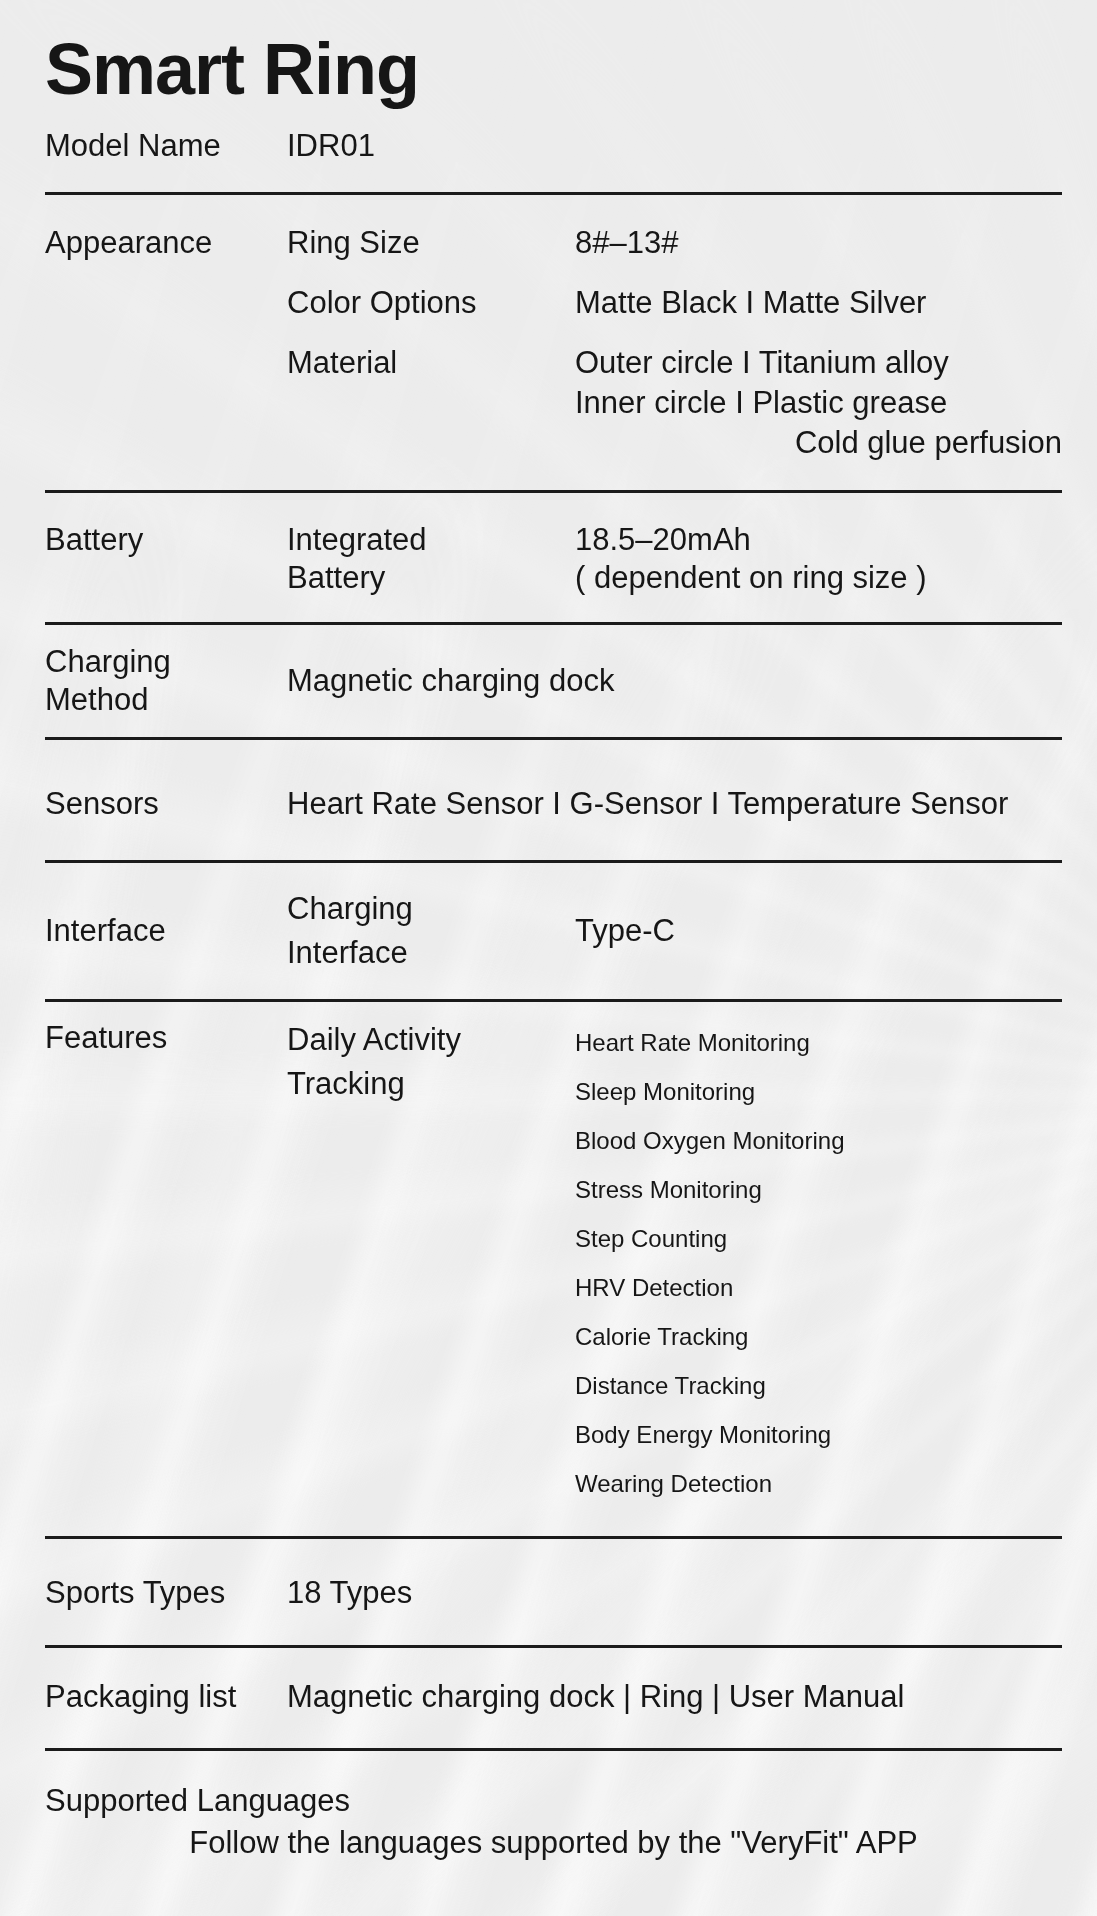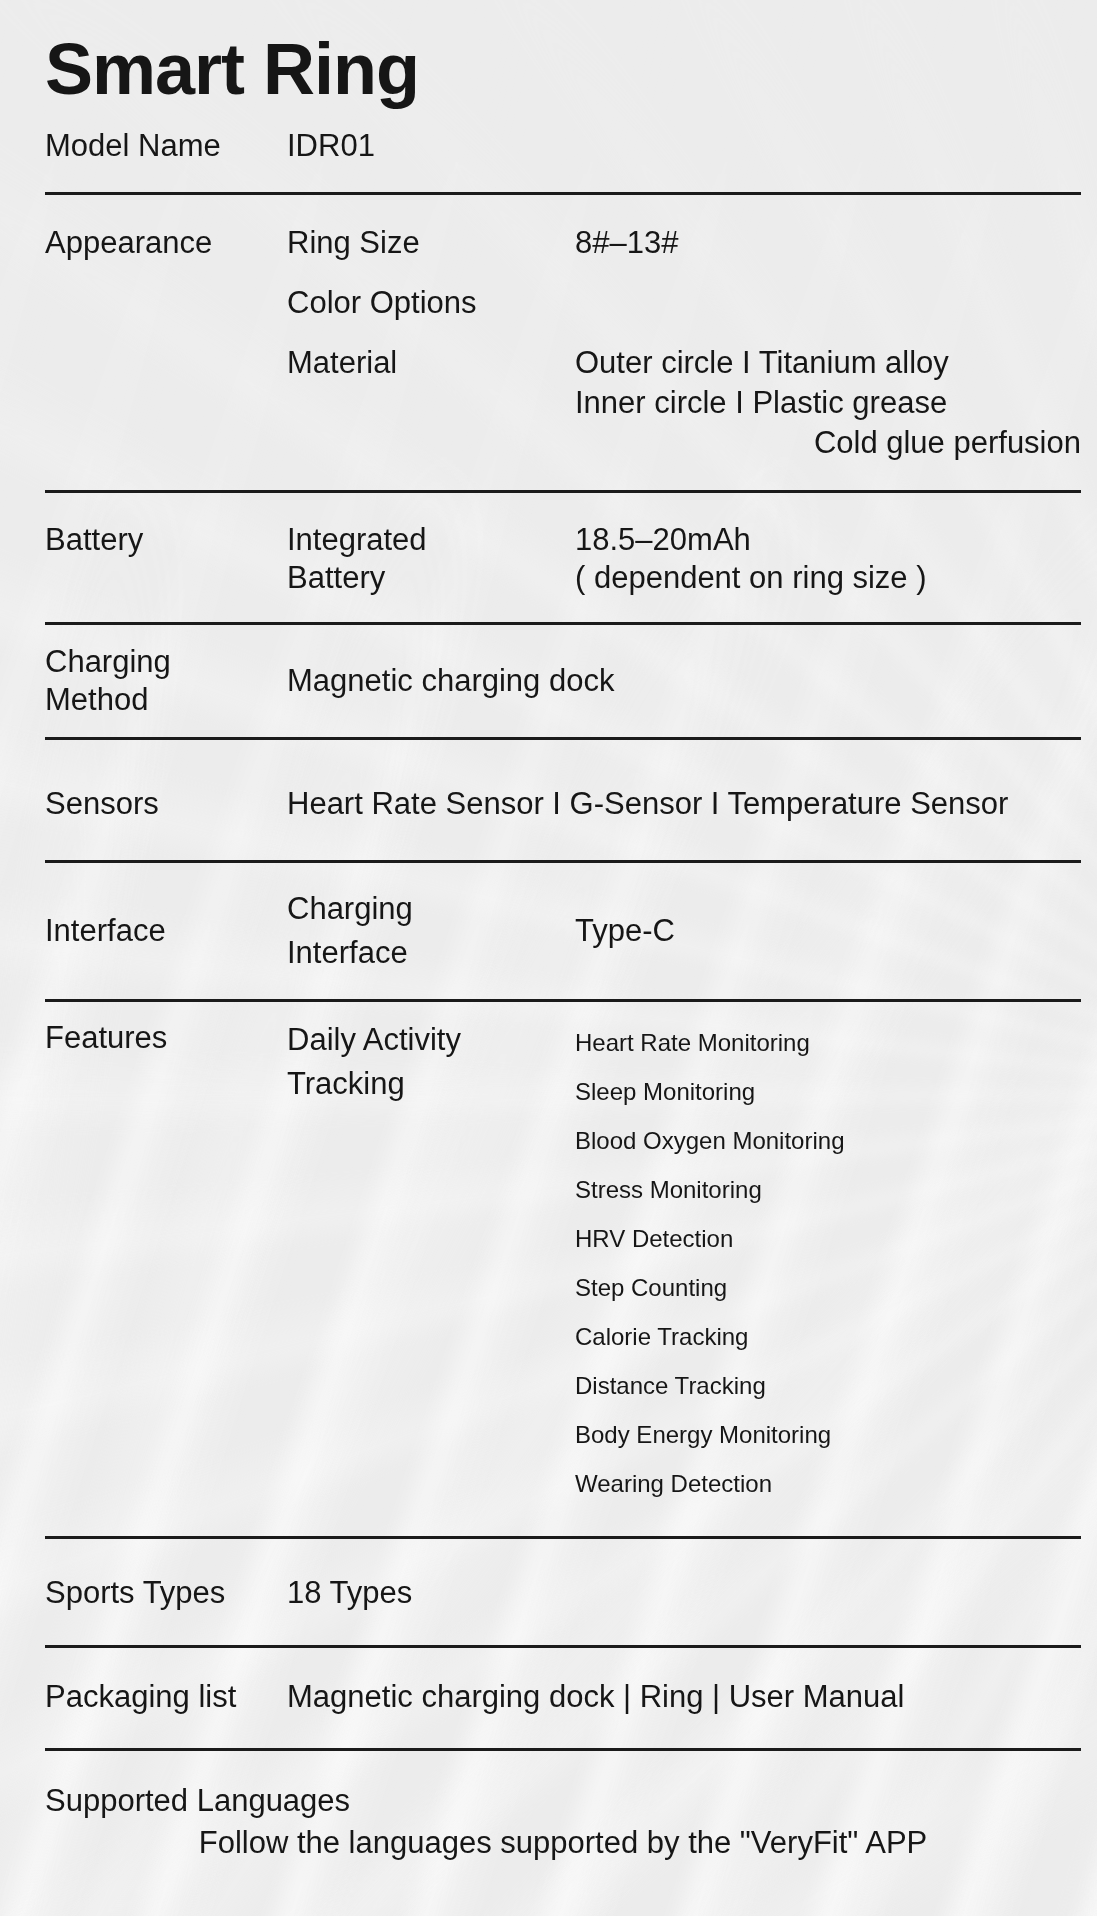--- a/index.html
+++ b/index.html
@@ -43,21 +43,21 @@
       rgba(255,255,255,0) 0deg 3deg,
       rgba(255,255,255,0.42) 5deg,
       rgba(255,255,255,0) 8.2deg);
     filter:blur(7px);
     opacity:.38;
     -webkit-mask-image:linear-gradient(to bottom, transparent 25%, #000 60%, #000 100%);
     mask-image:linear-gradient(to bottom, transparent 25%, #000 60%, #000 100%);
   }
 
   
-  .content { position:relative; padding:30px 16px 0 45px; }
+  .content { position:relative; padding:30px 35px 0 45px; }
 
   .title {
     font-size:72px; line-height:78px; font-weight:600;
     letter-spacing:-1px; margin-bottom:18px;
   }
 
   .grid { display:grid; grid-template-columns:242px 288px 1fr; }
   .c1 { grid-column:1; }
   .c2 { grid-column:2; }
   .c3 { grid-column:3; }
@@ -108,20 +108,21 @@
     <div class="c1 t label">Model Name</div>
     <div class="span23 t">IDR01</div>
   </div>
   <hr class="hr hr-model">
 
   <div class="grid sec-appearance">
     <div class="c1 t label" style="grid-row:1">Appearance</div>
     <div class="c2 t" style="grid-row:1">Ring Size</div>
     <div class="c3 t" style="grid-row:1">8#–13#</div>
     <div class="c2 t" style="grid-row:2">Color Options</div>
+    <div class="c3 t" style="grid-row:2">Matte Black I Matte Silver</div>
     <div class="c2 t" style="grid-row:3">Material</div>
     <div class="c3" style="grid-row:3">
       <div class="t">Outer circle I Titanium alloy</div>
       <div class="t">Inner circle I Plastic grease</div>
       <div class="t mat-line3">Cold glue perfusion</div>
     </div>
   </div>
   <hr class="hr">
 
   <div class="grid sec-battery">
@@ -156,22 +157,22 @@
 
   <div class="grid sec-features">
     <div class="c1 t label">Features</div>
     <div class="c2 t pre sub">Daily Activity
 Tracking</div>
     <div class="c3">
       <div class="feat-item">Heart Rate Monitoring</div>
       <div class="feat-item">Sleep Monitoring</div>
       <div class="feat-item">Blood Oxygen Monitoring</div>
       <div class="feat-item">Stress Monitoring</div>
+      <div class="feat-item">Step Counting</div>
       <div class="feat-item">HRV Detection</div>
-      <div class="feat-item">Step Counting</div>
       <div class="feat-item">Calorie Tracking</div>
       <div class="feat-item">Distance Tracking</div>
       <div class="feat-item">Body Energy Monitoring</div>
       <div class="feat-item">Wearing Detection</div>
     </div>
   </div>
   <hr class="hr">
 
   <div class="grid sec-sports">
     <div class="c1 t label">Sports Types</div>

